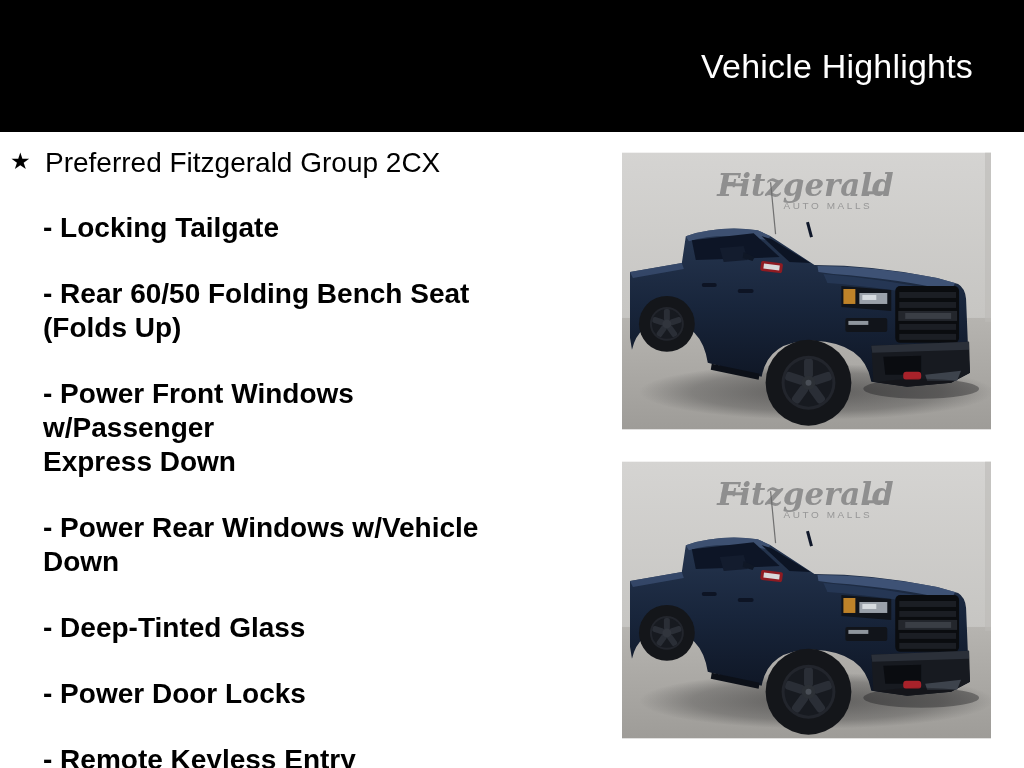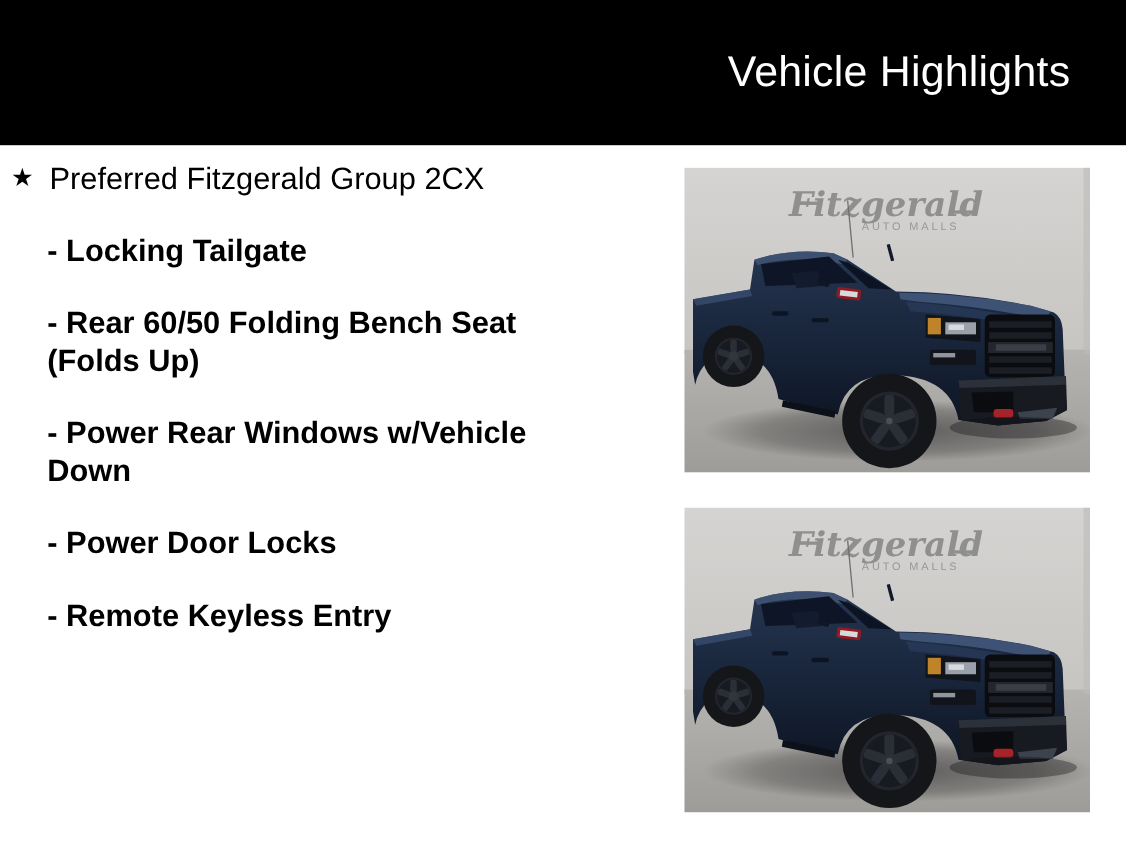--- a/index.html
+++ b/index.html
@@ -5,21 +5,21 @@
   html,body{margin:0;padding:0;background:#ffffff;}
   .slide{
     position:relative;width:1024px;height:768px;background:#ffffff;overflow:hidden;
     font-family:"Liberation Sans","DejaVu Sans",sans-serif;color:#000;
   }
   .header{
     position:absolute;left:0;top:0;width:1024px;height:132px;background:#000000;
     display:flex;align-items:center;justify-content:flex-end;box-sizing:border-box;
     padding-right:51px;
   }
-  .title{color:#ffffff;font-size:39px;font-weight:400;letter-spacing:0.2px;}
+  .title{color:#ffffff;font-size:34px;font-weight:400;letter-spacing:0.2px;}
   .features{
     position:absolute;left:10px;top:146px;width:516px;
     font-size:28px;line-height:34px;
   }
   .feature-heading{position:relative;margin:0 0 31px 0;padding-left:35px;}
   .star{
     position:absolute;left:0;top:-2px;font-size:23px;line-height:34px;color:#000;
   }
   .feature-item{margin:0 0 32px 0;padding-left:33px;white-space:pre-line;font-weight:bold;}
   .photos{position:absolute;left:622px;top:152px;width:369px;}
@@ -41,22 +41,25 @@
   </div>
 
   <div class="features">
     <p class="feature-heading">
       <span class="star">★</span>
       <span>Preferred Fitzgerald Group 2CX</span>
     </p>
     <p class="feature-item">- Locking Tailgate</p>
     <p class="feature-item">- Rear 60/50 Folding Bench Seat
 (Folds Up)</p>
+    <p class="feature-item">- Power Front Windows w/Passenger
+Express Down</p>
     <p class="feature-item">- Power Rear Windows w/Vehicle
 Down</p>
+    <p class="feature-item">- Deep-Tinted Glass</p>
     <p class="feature-item">- Power Door Locks</p>
     <p class="feature-item">- Remote Keyless Entry</p>
   </div>
 
   <svg width="0" height="0" style="position:absolute" aria-hidden="true">
     <defs>
       <linearGradient id="wallG" x1="0" y1="0" x2="0" y2="1">
         <stop offset="0" stop-color="#d5d4d2"></stop>
           <stop offset="1" stop-color="#c6c5c2"></stop>
       </linearGradient>

